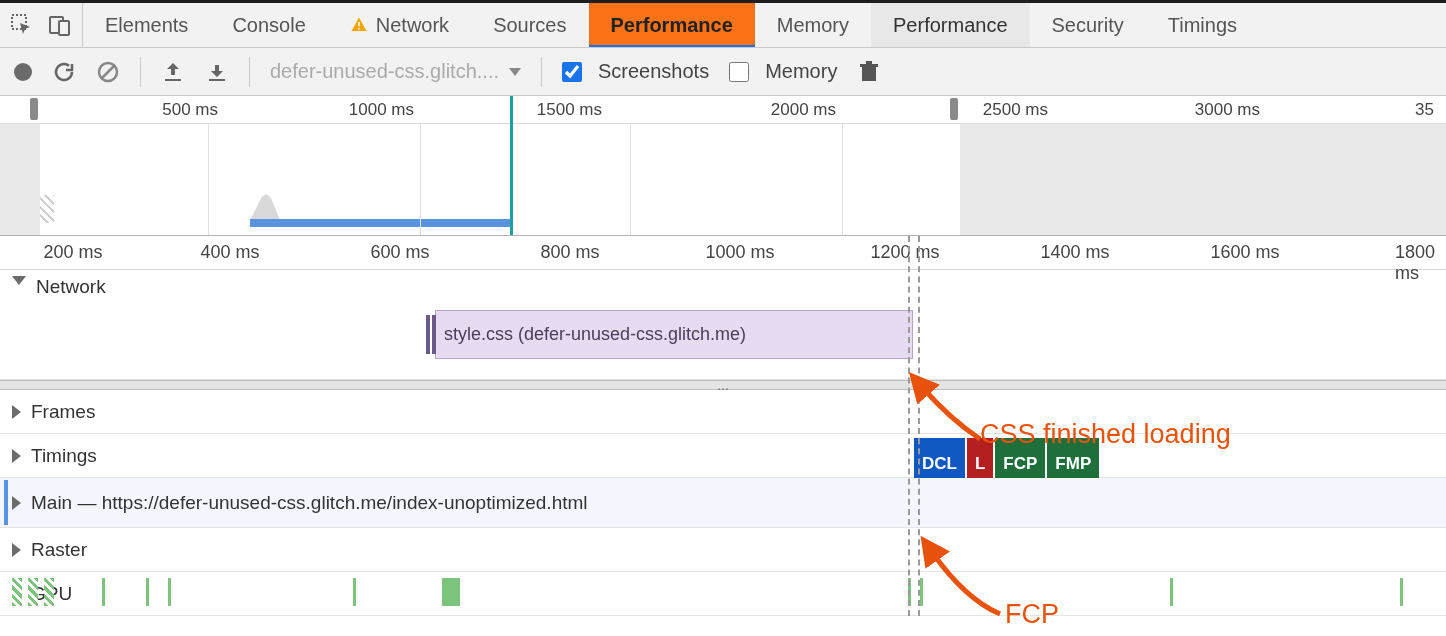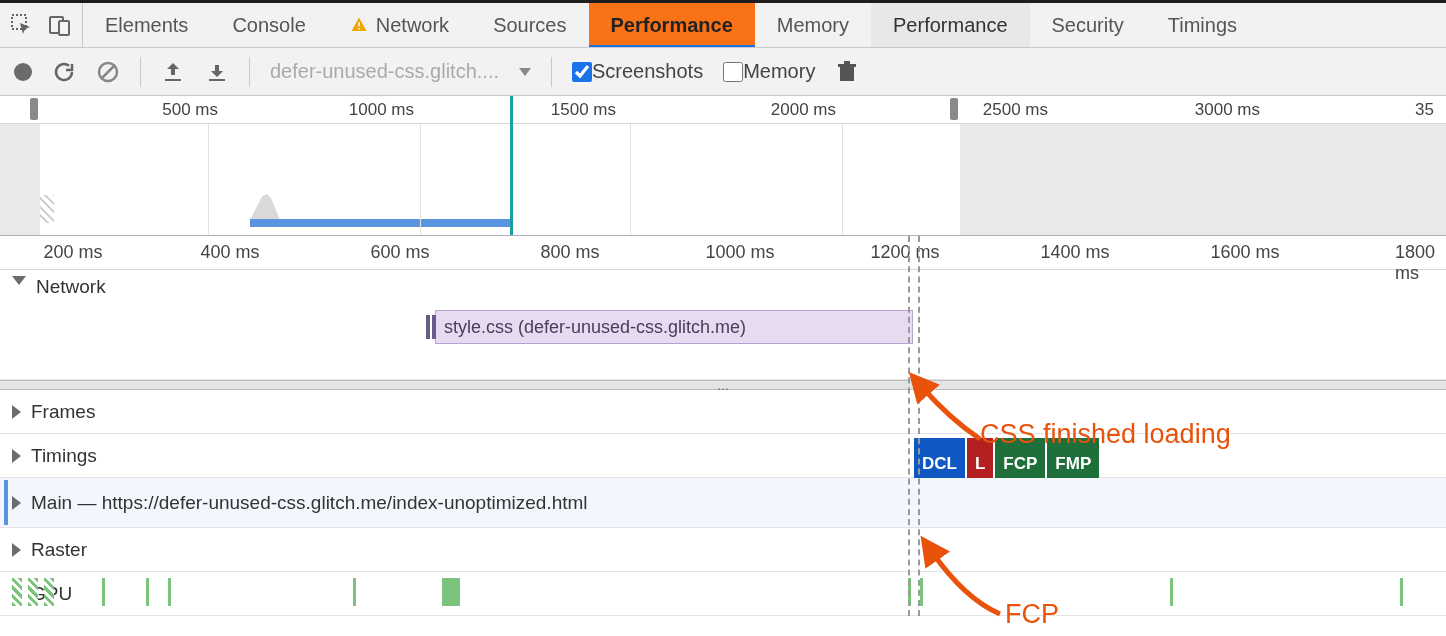--- a/index.html
+++ b/index.html
@@ -79,35 +79,35 @@
   }
   .toolbar .sep {
     width: 1px;
     height: 30px;
     background: #c9c9c9;
   }
   .toolbar .select {
     color: #aaa;
     display: flex;
     align-items: center;
-    gap: 20px;
+    gap: 10px;
     max-width: 310px;
     overflow: hidden;
     white-space: nowrap;
   }
   .toolbar .select .tri {
     width: 0; height: 0;
     border-left: 6px solid transparent;
     border-right: 6px solid transparent;
     border-top: 8px solid #888;
   }
   .toolbar label {
     display: flex;
     align-items: center;
-    gap: 0;
+    gap: 16px;
     color: #444;
   }
   .toolbar input[type=checkbox] {
     width: 20px; height: 20px;
     accent-color: #1a73e8;
   }
   .iconbtn {
     width: 24px; height: 24px;
     display: inline-flex;
     align-items: center;
@@ -224,21 +224,21 @@
     border-left: 7px solid transparent;
     border-right: 7px solid transparent;
     border-top: 9px solid #6c6c6c;
     border-bottom: none;
     margin-right: 10px;
   }
   .track.network { height: 110px; align-items: flex-start; padding-top: 6px; }
   .track.network .networkbar {
     position: absolute;
     top: 40px;
-    height: 34px;
+    height: 49px;
     background: #e7dbf2;
     border: 1px solid #b6a4cf;
     display: flex;
     align-items: center;
     padding: 0 8px;
     font-size: 18px;
     color: #4a3d59;
     white-space: nowrap;
   }
   .networkbar .pre {
@@ -425,21 +425,21 @@
         <rect x="3" y="4" width="18" height="3"></rect>
         <rect x="9" y="1" width="6" height="3"></rect>
       </svg>
   </span>
 </div>
 
 <div class="overview">
   <div class="ruler">
       <div class="tick" style="left: 224px;">500 ms</div>
       <div class="tick" style="left: 420px;">1000 ms</div>
-      <div class="tick" style="left: 622px;">1500 ms</div>
+      <div class="tick" style="left: 608px;">1500 ms</div>
       <div class="tick" style="left: 842px;">2000 ms</div>
       <div class="tick" style="left: 1054px;">2500 ms</div>
       <div class="tick" style="left: 1266px;">3000 ms</div>
       <div class="tick" style="left: 1440px;">35</div>
     </div>
   <div class="hatch" style="left: 4px;"></div>
   <div class="bump" style="left: 250px;"></div>
   <div class="bluebar" style="left: 250px; width: 260px;"></div>
   <div class="tealline" style="left: 510px;"></div>
 <div class="tickline" style="left: 208px;"></div>

